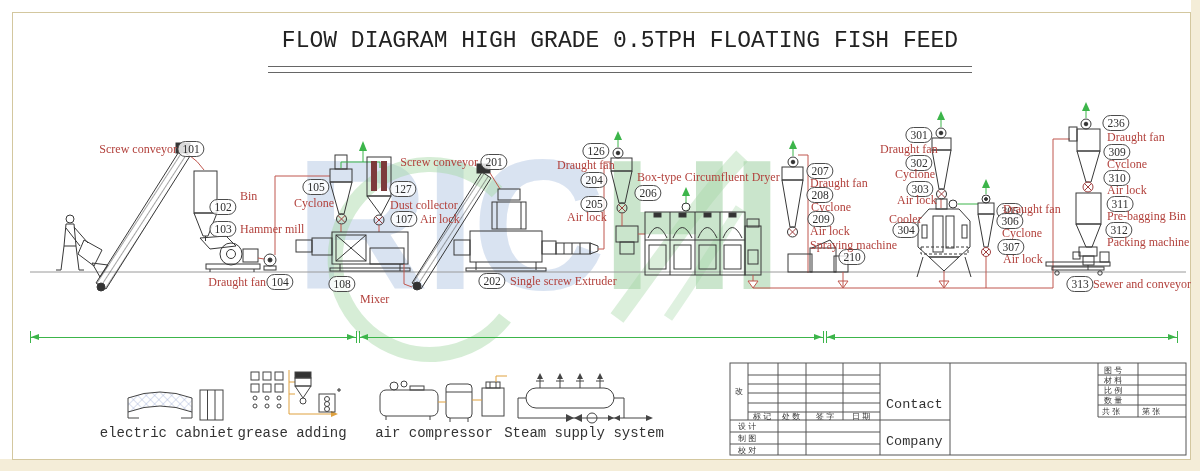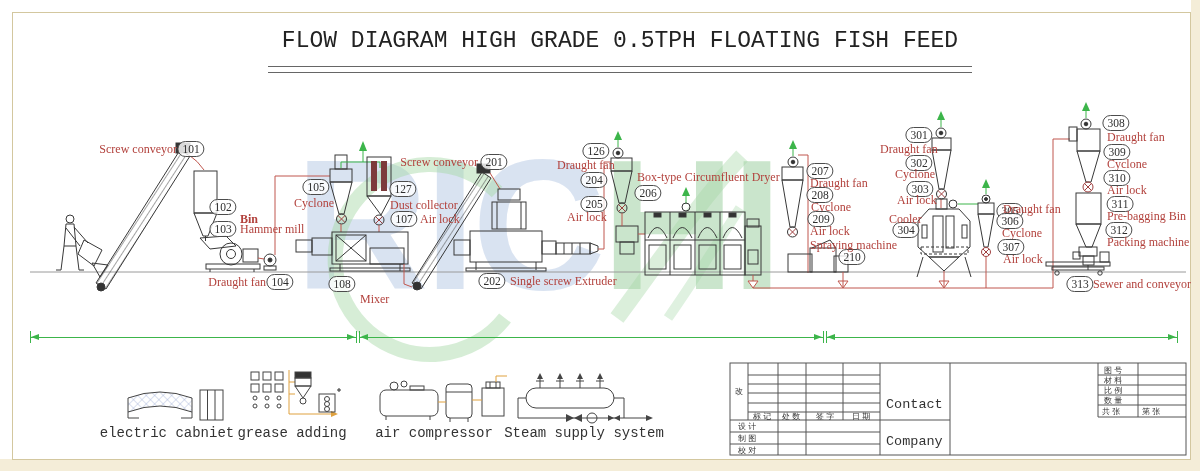--- a/index.html
+++ b/index.html
@@ -341,21 +341,21 @@
       <circle cx="1057" cy="273" r="2.2"></circle>
         <circle cx="1100" cy="273" r="2.2"></circle>
       <rect x="1100" y="252" width="9" height="10"></rect>
     </g>
   </svg>
 
   <div id="labels-layer">
       <span class="ov" style="left: 191px; top: 149px;">101</span>
       <span class="ml end" style="right: 1023px; top: 149px;">Screw conveyor</span>
       <span class="ov" style="left: 223px; top: 207px;">102</span>
-      <span class="ml" style="left: 240px; top: 219px; font-weight: bold;">Bin</span>
+      <span class="ml" style="left: 240px; top: 196px;">Bin</span>
       <span class="ov" style="left: 223px; top: 229px;">103</span>
       <span class="ml" style="left: 240px; top: 229px;">Hammer mill</span>
       <span class="ov" style="left: 280px; top: 282px;">104</span>
       <span class="ml end" style="right: 934px; top: 282px;">Draught fan</span>
       <span class="ov" style="left: 316px; top: 187px;">105</span>
       <span class="ml" style="left: 294px; top: 203px;">Cyclone</span>
       <span class="ov" style="left: 403px; top: 189px;">127</span>
       <span class="ml" style="left: 390px; top: 205px;">Dust collector</span>
       <span class="ov" style="left: 404px; top: 219px;">107</span>
       <span class="ml" style="left: 420px; top: 219px;">Air lock</span>
@@ -387,21 +387,21 @@
       <span class="ov" style="left: 920px; top: 189px;">303</span>
       <span class="ml" style="left: 897px; top: 200px;">Air lock</span>
       <span class="ov" style="left: 906px; top: 230px;">304</span>
       <span class="ml" style="left: 889px; top: 219px;">Cooler</span>
       <span class="ov" style="left: 1010px; top: 211px;">305</span>
       <span class="ml" style="left: 1003px; top: 209px;">Draught fan</span>
       <span class="ov" style="left: 1010px; top: 221px;">306</span>
       <span class="ml" style="left: 1002px; top: 233px;">Cyclone</span>
       <span class="ov" style="left: 1011px; top: 247px;">307</span>
       <span class="ml" style="left: 1003px; top: 259px;">Air lock</span>
-      <span class="ov" style="left: 1116px; top: 123px;">308</span>
+      <span class="ov" style="left: 1116px; top: 123px;">236</span>
       <span class="ml" style="left: 1107px; top: 137px;">Draught fan</span>
       <span class="ov" style="left: 1117px; top: 152px;">309</span>
       <span class="ml" style="left: 1107px; top: 164px;">Cyclone</span>
       <span class="ov" style="left: 1117px; top: 178px;">310</span>
       <span class="ml" style="left: 1107px; top: 190px;">Air lock</span>
       <span class="ov" style="left: 1120px; top: 204px;">311</span>
       <span class="ml" style="left: 1107px; top: 216px;">Pre-bagging Bin</span>
       <span class="ov" style="left: 1119px; top: 230px;">312</span>
       <span class="ml" style="left: 1107px; top: 242px;">Packing machine</span>
       <span class="ov" style="left: 1080px; top: 284px;">313</span>

